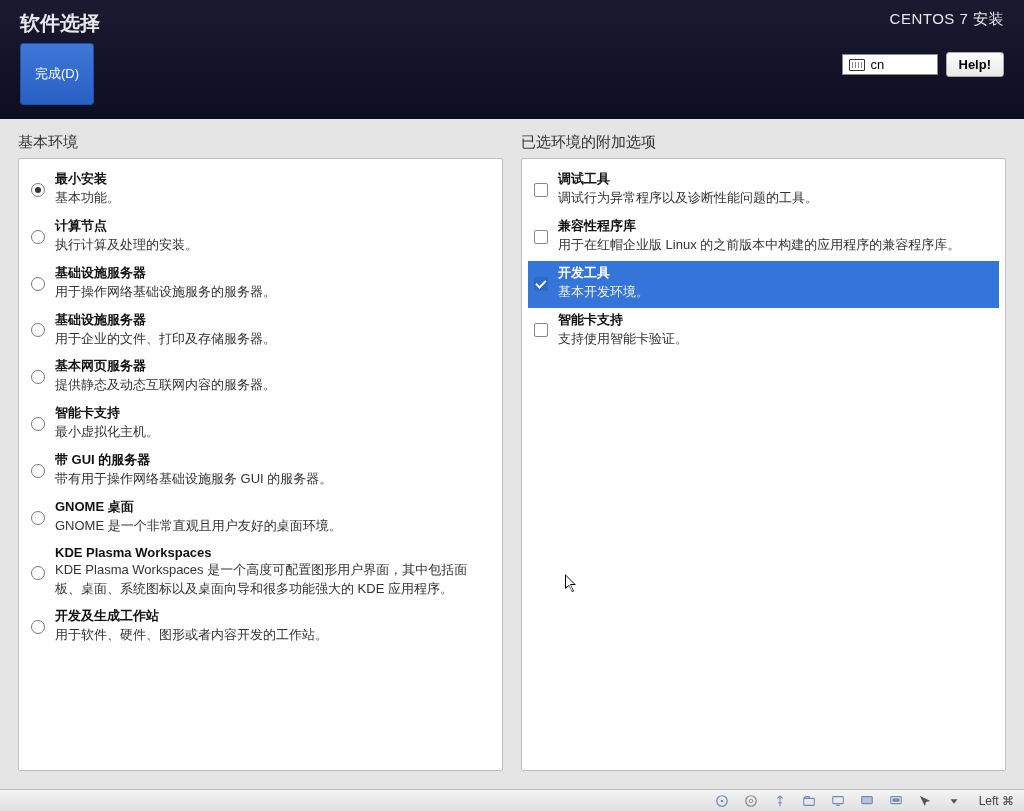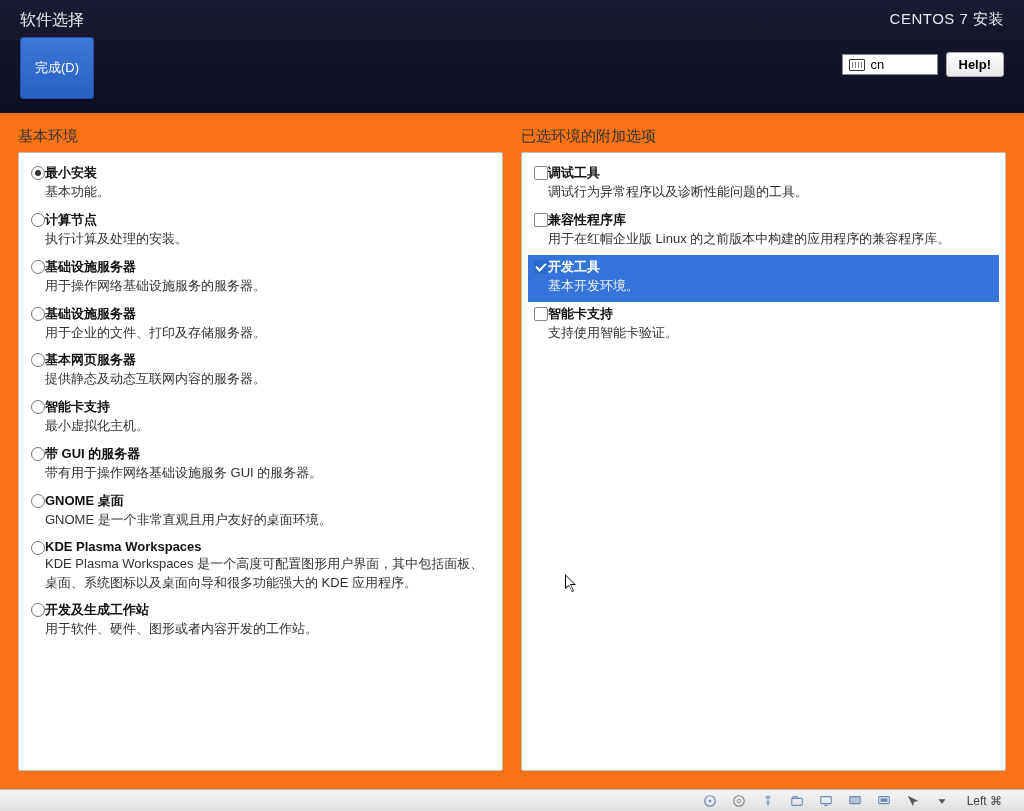--- a/index.html
+++ b/index.html
@@ -46,22 +46,22 @@
 
 .installer-header {
   background: linear-gradient(#1a1a30, #0e0e22);
   color: #fff;
   padding: 10px 20px 14px 20px;
   display: flex;
   justify-content: space-between;
   align-items: flex-start;
 }
 .header-left .page-title {
-  font-size: 16px;
-  font-weight: 400;
+  font-size: 20px;
+  font-weight: 700;
   margin-bottom: 6px;
   color: #e8e8ee;
 }
 .done-btn {
   background: linear-gradient(#3e78d8, #2a5fc4);
   border: 1px solid #1f4fa8;
   border-radius: 3px;
   color: #fff;
   padding: 21px 14px;
   font-size: 13px;
@@ -95,21 +95,21 @@
   font-size: 13px;
   cursor: pointer;
   font-weight: bold;
 }
 
 .body {
   flex: 1;
   display: flex;
   padding: 14px 18px 18px 18px;
   gap: 18px;
-  background: #f97316;
+  background: #e5e5e5;
   overflow: hidden;
 }
 .column {
   flex: 1;
   display: flex;
   flex-direction: column;
 }
 .col-header {
   font-size: 15px;
   font-weight: 400;
@@ -120,22 +120,23 @@
   flex: 1;
   border: 1px solid #bfbfbf;
   border-radius: 2px;
   background: #fff;
   padding: 8px 6px;
   overflow-y: auto;
 }
 
 .option {
   display: flex;
-  align-items: flex-start;
+  align-items: center;
   padding: 3px 6px 6px 6px;
+  gap: 10px;
   cursor: pointer;
 }
 .option.selected { background: #3575d9; color: #fff; }
 .option .texts { flex: 1; }
 .opt-title { font-weight: 700; font-size: 13px; }
 .opt-desc { font-size: 13px; color: #333; margin-top: 1px; line-height:1.45; }
 .option.selected .opt-desc { color: #f0f0f0; }
 
 .radio {
   width: 14px; height: 14px; border: 1px solid #777; border-radius: 50%;
@@ -155,21 +156,21 @@
   border: solid #fff; border-width: 0 2px 2px 0; transform: rotate(45deg);
 }
 
 .vbox-status {
   height: 22px;
   background: linear-gradient(#f4f4f4, #e0e0e0);
   border-top: 1px solid #bbb;
   display: flex;
   justify-content: flex-end;
   align-items: center;
-  padding: 0 22px;
+  padding: 0 10px;
   gap: 13px;
   font-size: 12px;
   color: #444;
   text-align: right;
 }
 .status-icon {
   width: 16px; height: 16px; display:flex; align-items:center; justify-content:center;
 }
 .status-icon svg { width:14px; height:14px; }
 .status-text { margin-left: 4px; }

